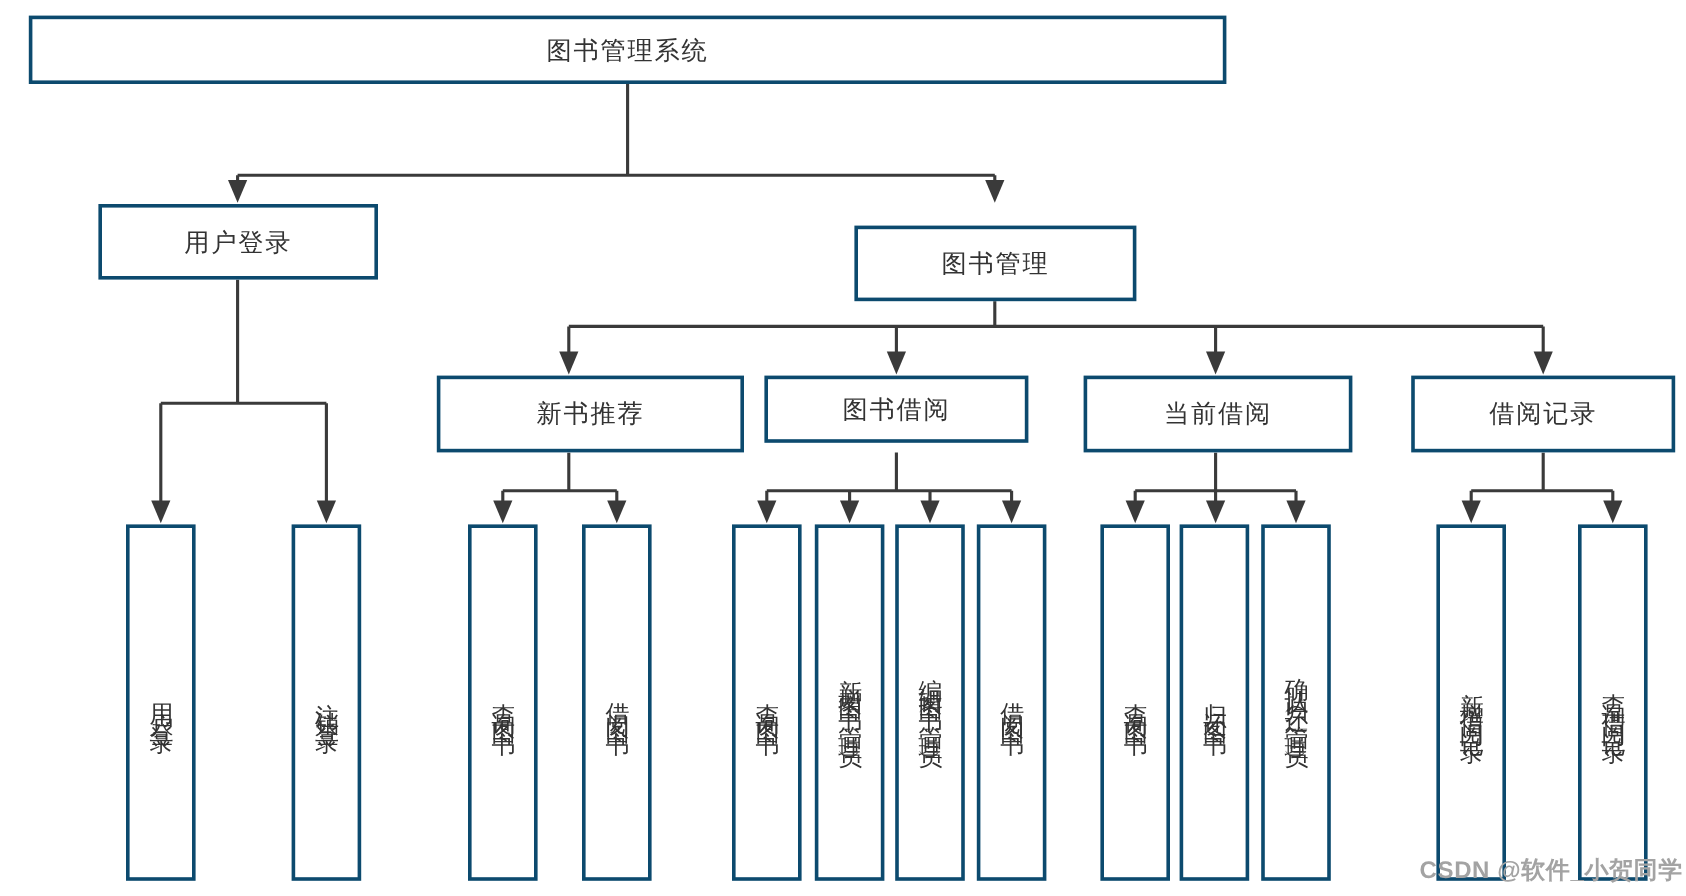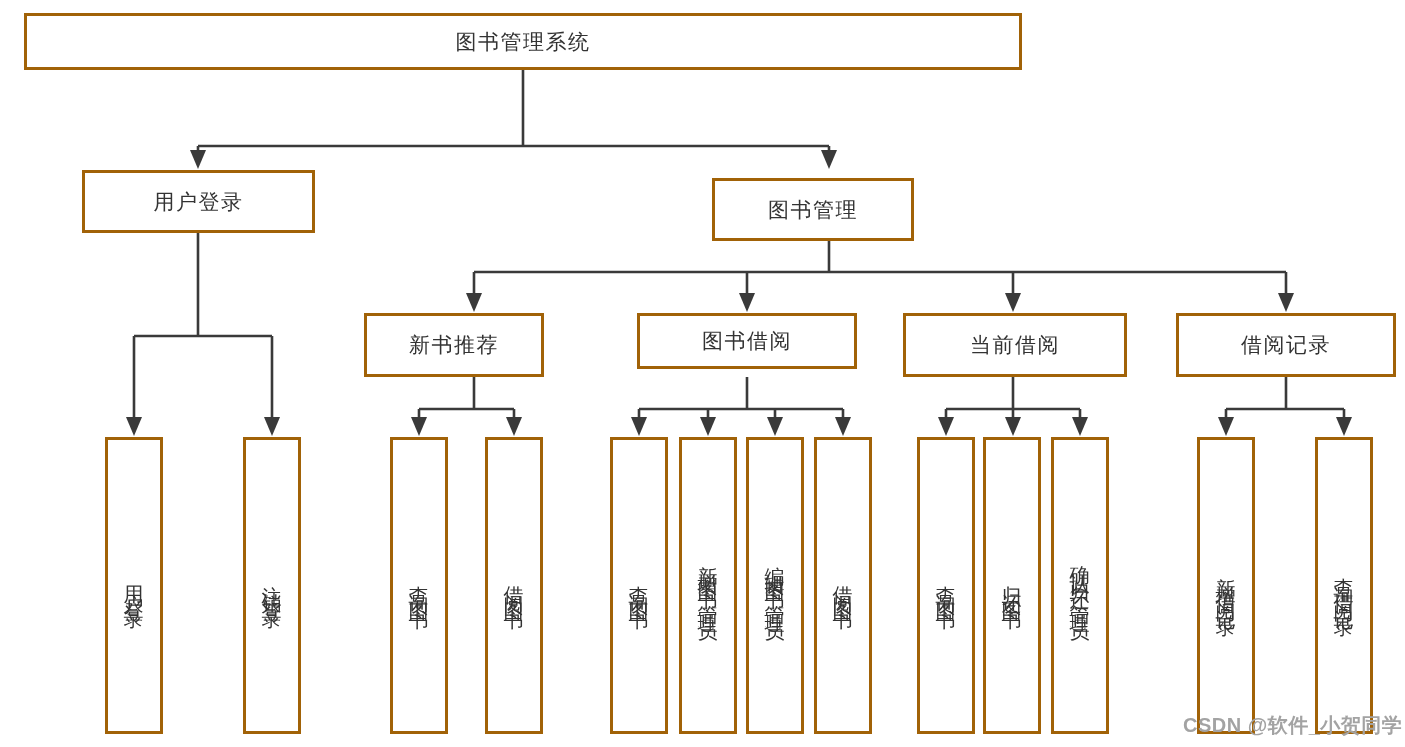--- a/index.html
+++ b/index.html
@@ -18,21 +18,21 @@
   }
   .connectors {
     position: absolute;
     left: 0; top: 0;
     width: 1405px; height: 747px;
     pointer-events: none;
   }
   .box {
     position: absolute;
     box-sizing: border-box;
-    border: 3px solid #a16207;
+    border: 3px solid #0c4a6e;
     background: #ffffff;
     display: flex;
     align-items: center;
     justify-content: center;
     color: #333333;
   }
   .h-label {
     font-size: 21px;
     letter-spacing: 1.5px;
     white-space: nowrap;
@@ -57,22 +57,22 @@
     font-size: 20px;
     letter-spacing: 0.5px;
     color: #a3a3a3;
     white-space: nowrap;
     z-index: 5;
     font-weight: bold;
   }
   
   .n-root { left: 24px;  top: 13px;  width: 998px; height: 57px; }
   .n-l2a  { left: 82px;  top: 170px; width: 233px; height: 63px; }
-  .n-l2b  { left: 712px; top: 178px; width: 202px; height: 63px; justify-content: center; }
-  .n-l3a  { left: 364px; top: 313px; width: 180px; height: 64px; }
+  .n-l2b  { left: 712px; top: 188px; width: 235px; height: 63px; justify-content: center; }
+  .n-l3a  { left: 364px; top: 313px; width: 256px; height: 64px; }
   .n-l3b  { left: 637px; top: 313px; width: 220px; height: 56px; }
   .n-l3c  { left: 903px; top: 313px; width: 224px; height: 64px; }
   .n-l3d  { left: 1176px;top: 313px; width: 220px; height: 64px; }
   .n-f1  { left: 105px; }
   .n-f2  { left: 243px; }
   .n-f3  { left: 390px; }
   .n-f4  { left: 485px; }
   .n-f5  { left: 610px; }
   .n-f6  { left: 679px; }
   .n-f7  { left: 746px; }

